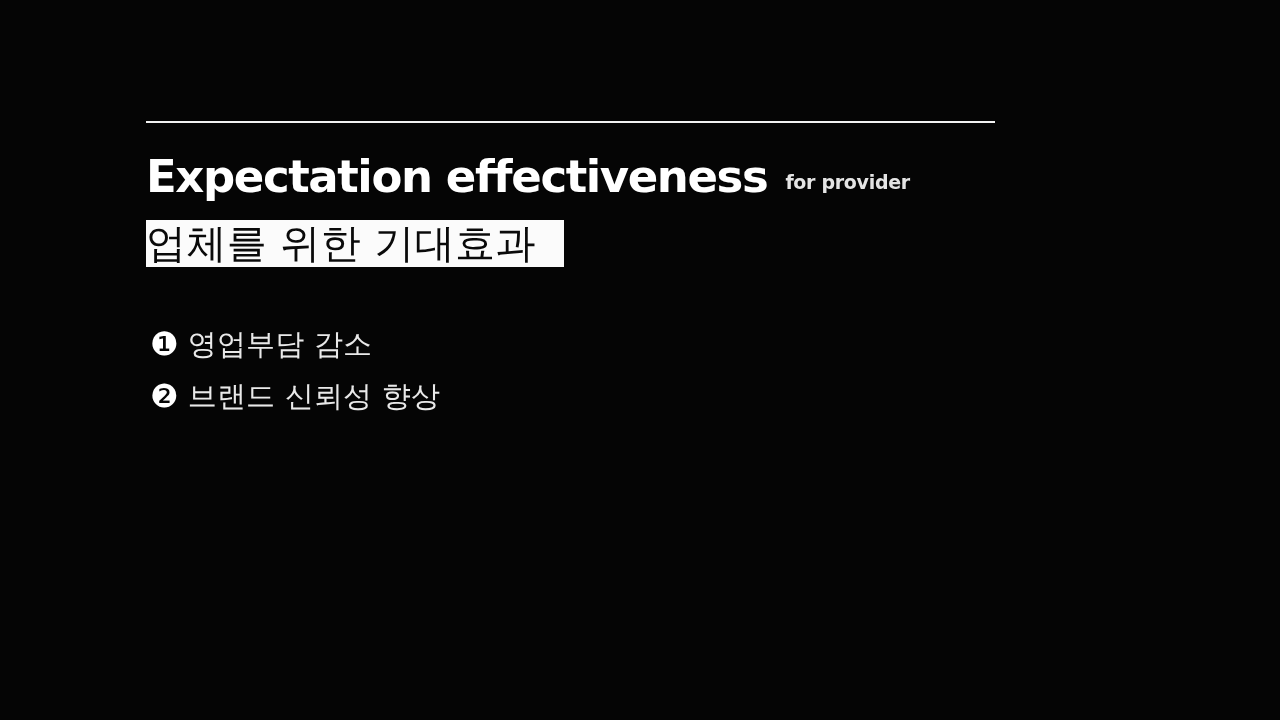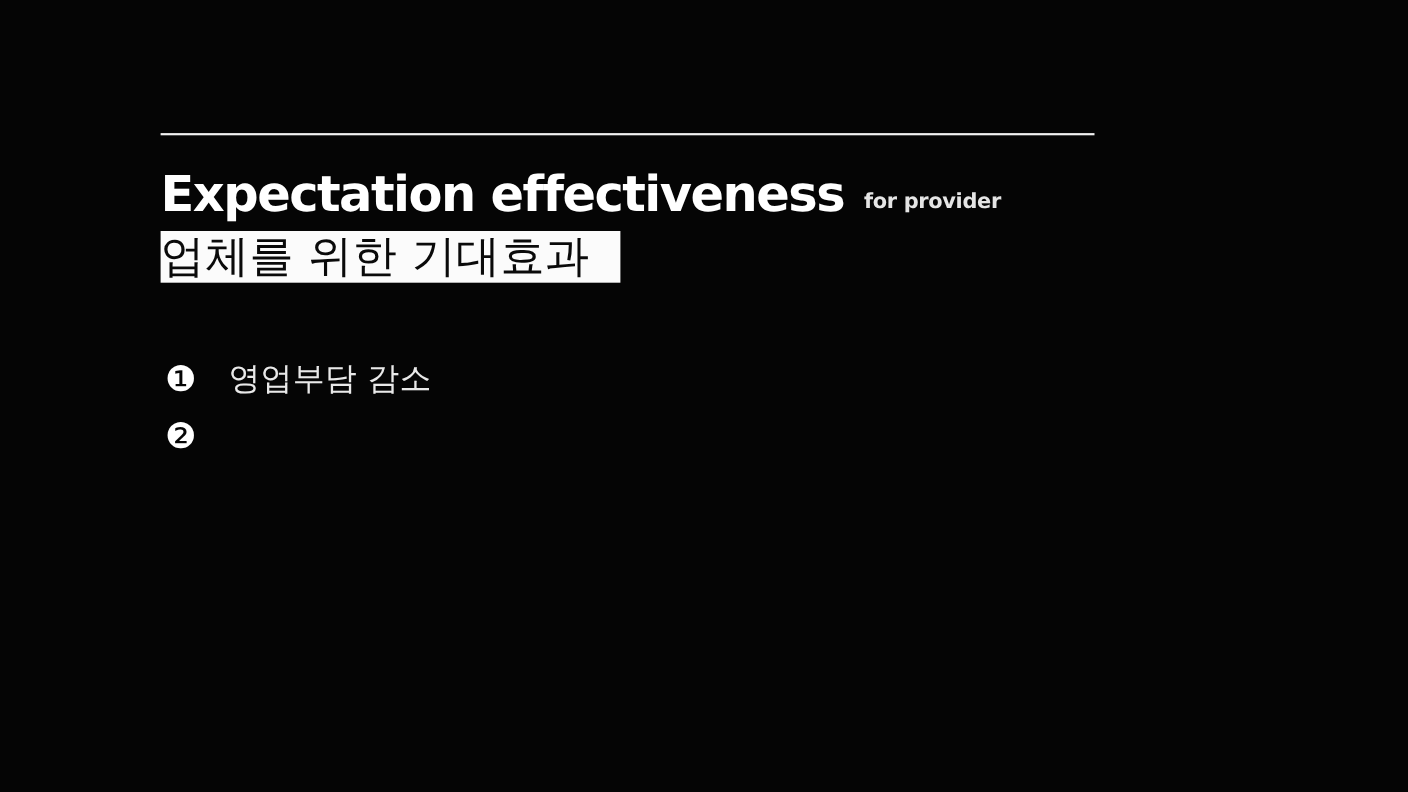--- a/index.html
+++ b/index.html
@@ -63,21 +63,21 @@
     letter-spacing: -0.3px;
     line-height: 22px;
     color: #e5e5e5;
     position: relative;
     top: -3px;
   }
 
   
   .headline-ko-wrap {
     position: relative;
-    margin-top: 6px;
+    margin-top: 16px;
     width: 418px;
     height: 47px;
   }
 
   .headline-ko-under {
     position: absolute;
     left: 0;
     top: 0;
     width: 418px;
     height: 47px;
@@ -136,21 +136,20 @@
   }
 
   .point-text {
     font-family: "DejaVu Sans", sans-serif;
     font-size: 29px;
     font-weight: 400;
     letter-spacing: 0.2px;
     line-height: 34px;
     color: #e9e9e9;
     white-space: nowrap;
-    margin-left: 20px;
   }
 </style>
 </head>
 <body>
 
 <div class="slide">
 
   <div class="top-rule"></div>
 
   <div class="headline-block">
@@ -171,17 +170,18 @@
 
   <div class="point-list">
 
     <div class="point-item">
       <span class="point-marker">❶</span>
       <span class="point-text">영업부담 감소</span>
     </div>
 
     <div class="point-item">
       <span class="point-marker">❷</span>
+      <span class="point-text">브랜드 신뢰성 향상</span>
     </div>
 
   </div>
 
 </div>
 
 </body></html>

